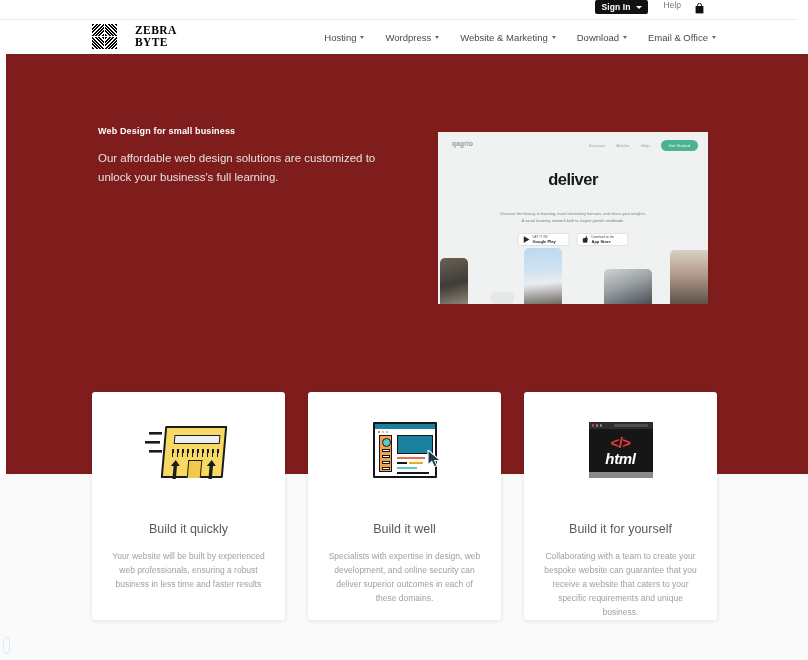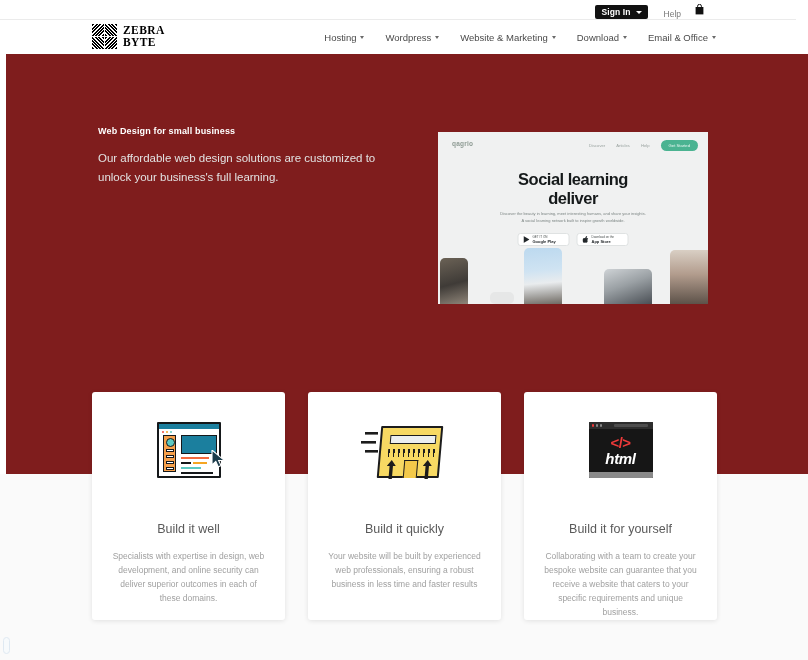--- a/index.html
+++ b/index.html
@@ -8,21 +8,21 @@
     font-family: "Liberation Sans", sans-serif;
     background: #ffffff;
     overflow: hidden;
   }
   .page { position: relative; width: 808px; height: 660px; background:#fff; }
 
   
   .topbar {
     position: absolute; left:0; top:0; width:796px; height:20px;
     background:#ffffff;
-    display:flex; align-items:flex-end; justify-content:flex-end;
+    display:flex; align-items:flex-start; justify-content:flex-end;
     padding-right:92px;
     border-bottom:1px solid #ebebeb;
   }
   .signin-btn {
     background:#111111; color:#ffffff;
     font-size:8.5px; font-weight:700;
     height:14px; padding:0 6px;
     border-radius:2px;
     display:flex; align-items:center; gap:5px;
     cursor:pointer; letter-spacing:.1px;
@@ -40,21 +40,21 @@
   .bag-icon { margin-left:14px; display:block; cursor:pointer; }
 
   
   .mainnav {
     position:absolute; left:0; top:20px; width:808px; height:34px;
     background:#ffffff;
     display:flex; align-items:center;
   }
   .logo-wrap {
     position:absolute; left:92px; top:4px;
-    display:flex; align-items:center; gap:6px;
+    display:flex; align-items:center; gap:18px;
   }
   .logo-mark {
     width:25px; height:25px;
     display:grid; grid-template-columns:1fr 1fr; grid-template-rows:1fr 1fr;
     gap:1.5px;
   }
   .logo-cell {
     background:#000; position:relative; overflow:hidden;
   }
   .logo-cell::after{
@@ -340,21 +340,20 @@
     <div class="mockup">
       <div class="mk-nav"></div>
       <div class="mk-logo">qagrio</div>
       <div class="mk-nav-links">
         <span class="mk-link">Discover</span>
         <span class="mk-link">Articles</span>
         <span class="mk-link">Help</span>
         <span class="mk-pill">Get Started</span>
       </div>
       <div class="mk-title">
-        <span style="display:block">Social learning</span>
         <span style="display:block">deliver</span>
       </div>
       <div class="mk-desc">Discover the beauty in learning, meet interesting humans, and share your insights. A social learning network built to inspire growth worldwide.</div>
 
       <div class="mk-stores">
         <div class="mk-store">
           <svg width="6" height="7" viewBox="0 0 6 7">
               <path d="M0 0 L6 3.5 L0 7 Z" fill="#22272a"></path>
             </svg>
           <span class="mk-store-txt">
@@ -378,20 +377,43 @@
         <span class="mk-ph p2"></span>
         <span class="mk-ph p3"></span>
         <span class="mk-ph p4"></span>
         <span class="mk-ph p5"></span>
 
       </div>
     </div>
   </div>
 
   <div class="cards">
+
+    <div class="card">
+      <div class="card-icon">
+        <svg class="ic1-lines" width="18" height="28" viewBox="0 0 18 28">
+          <rect x="4" y="0" width="13" height="2.6" fill="#1c1c1c"></rect>
+          <rect x="0" y="9" width="15" height="2.6" fill="#1c1c1c"></rect>
+          <rect x="4" y="18" width="13" height="2.6" fill="#1c1c1c"></rect>
+        </svg>
+        <div class="ic1-page">
+          <div class="ic1-bar"></div>
+          <div class="ic1-ticks"></div>
+          <div class="ic1-door"></div>
+          <svg class="ic1-arrow" style="left:6px" width="11" height="19" viewBox="0 0 11 19">
+            <path d="M5.5 0 L10 6 H7.2 V19 H3.8 V6 H1 Z" fill="#1c1c1c"></path>
+          </svg>
+          <svg class="ic1-arrow" style="left:42px" width="11" height="19" viewBox="0 0 11 19">
+            <path d="M5.5 0 L10 6 H7.2 V19 H3.8 V6 H1 Z" fill="#1c1c1c"></path>
+          </svg>
+        </div>
+      </div>
+      <div class="card-title">Build it quickly</div>
+      <div class="card-body">Your website will be built by experienced web professionals, ensuring a robust business in less time and faster results</div>
+    </div>
 
     <div class="card">
       <div class="card-icon">
         <div class="ic2-win">
           <div class="ic2-top"></div>
           <div class="ic2-dots">
             <span class="ic2-dot" style="background:#ef4b3c"></span>
             <span class="ic2-dot" style="background:#f5a623"></span>
             <span class="ic2-dot" style="background:#5cc9c2"></span>
           </div>
@@ -412,43 +434,20 @@
             <path d="M1 0 L1 15 L4.8 11.5 L7.3 17 L10 15.6 L7.6 10.6 L13 10.2 Z" fill="#1b3b4a" stroke="#ffffff" stroke-width="1.1"></path>
           </svg>
         </div>
       </div>
       <div class="card-title">Build it well</div>
       <div class="card-body">Specialists with expertise in design, web development, and online security can deliver superior outcomes in each of these domains.</div>
     </div>
 
     <div class="card">
       <div class="card-icon">
-        <svg class="ic1-lines" width="18" height="28" viewBox="0 0 18 28">
-          <rect x="4" y="0" width="13" height="2.6" fill="#1c1c1c"></rect>
-          <rect x="0" y="9" width="15" height="2.6" fill="#1c1c1c"></rect>
-          <rect x="4" y="18" width="13" height="2.6" fill="#1c1c1c"></rect>
-        </svg>
-        <div class="ic1-page">
-          <div class="ic1-bar"></div>
-          <div class="ic1-ticks"></div>
-          <div class="ic1-door"></div>
-          <svg class="ic1-arrow" style="left:6px" width="11" height="19" viewBox="0 0 11 19">
-            <path d="M5.5 0 L10 6 H7.2 V19 H3.8 V6 H1 Z" fill="#1c1c1c"></path>
-          </svg>
-          <svg class="ic1-arrow" style="left:42px" width="11" height="19" viewBox="0 0 11 19">
-            <path d="M5.5 0 L10 6 H7.2 V19 H3.8 V6 H1 Z" fill="#1c1c1c"></path>
-          </svg>
-        </div>
-      </div>
-      <div class="card-title">Build it quickly</div>
-      <div class="card-body">Your website will be built by experienced web professionals, ensuring a robust business in less time and faster results</div>
-    </div>
-
-    <div class="card">
-      <div class="card-icon">
         <div class="ic3-win">
           <div class="ic3-bar"></div>
           <div class="ic3-dots">
             <span class="ic3-dot" style="background:#ef3a3a"></span>
             <span class="ic3-dot" style="background:#888888"></span>
             <span class="ic3-dot" style="background:#888888"></span>
           </div>
           <div class="ic3-addr"></div>
           <div class="ic3-code">&lt;/&gt;</div>
           <div class="ic3-html">html</div>

